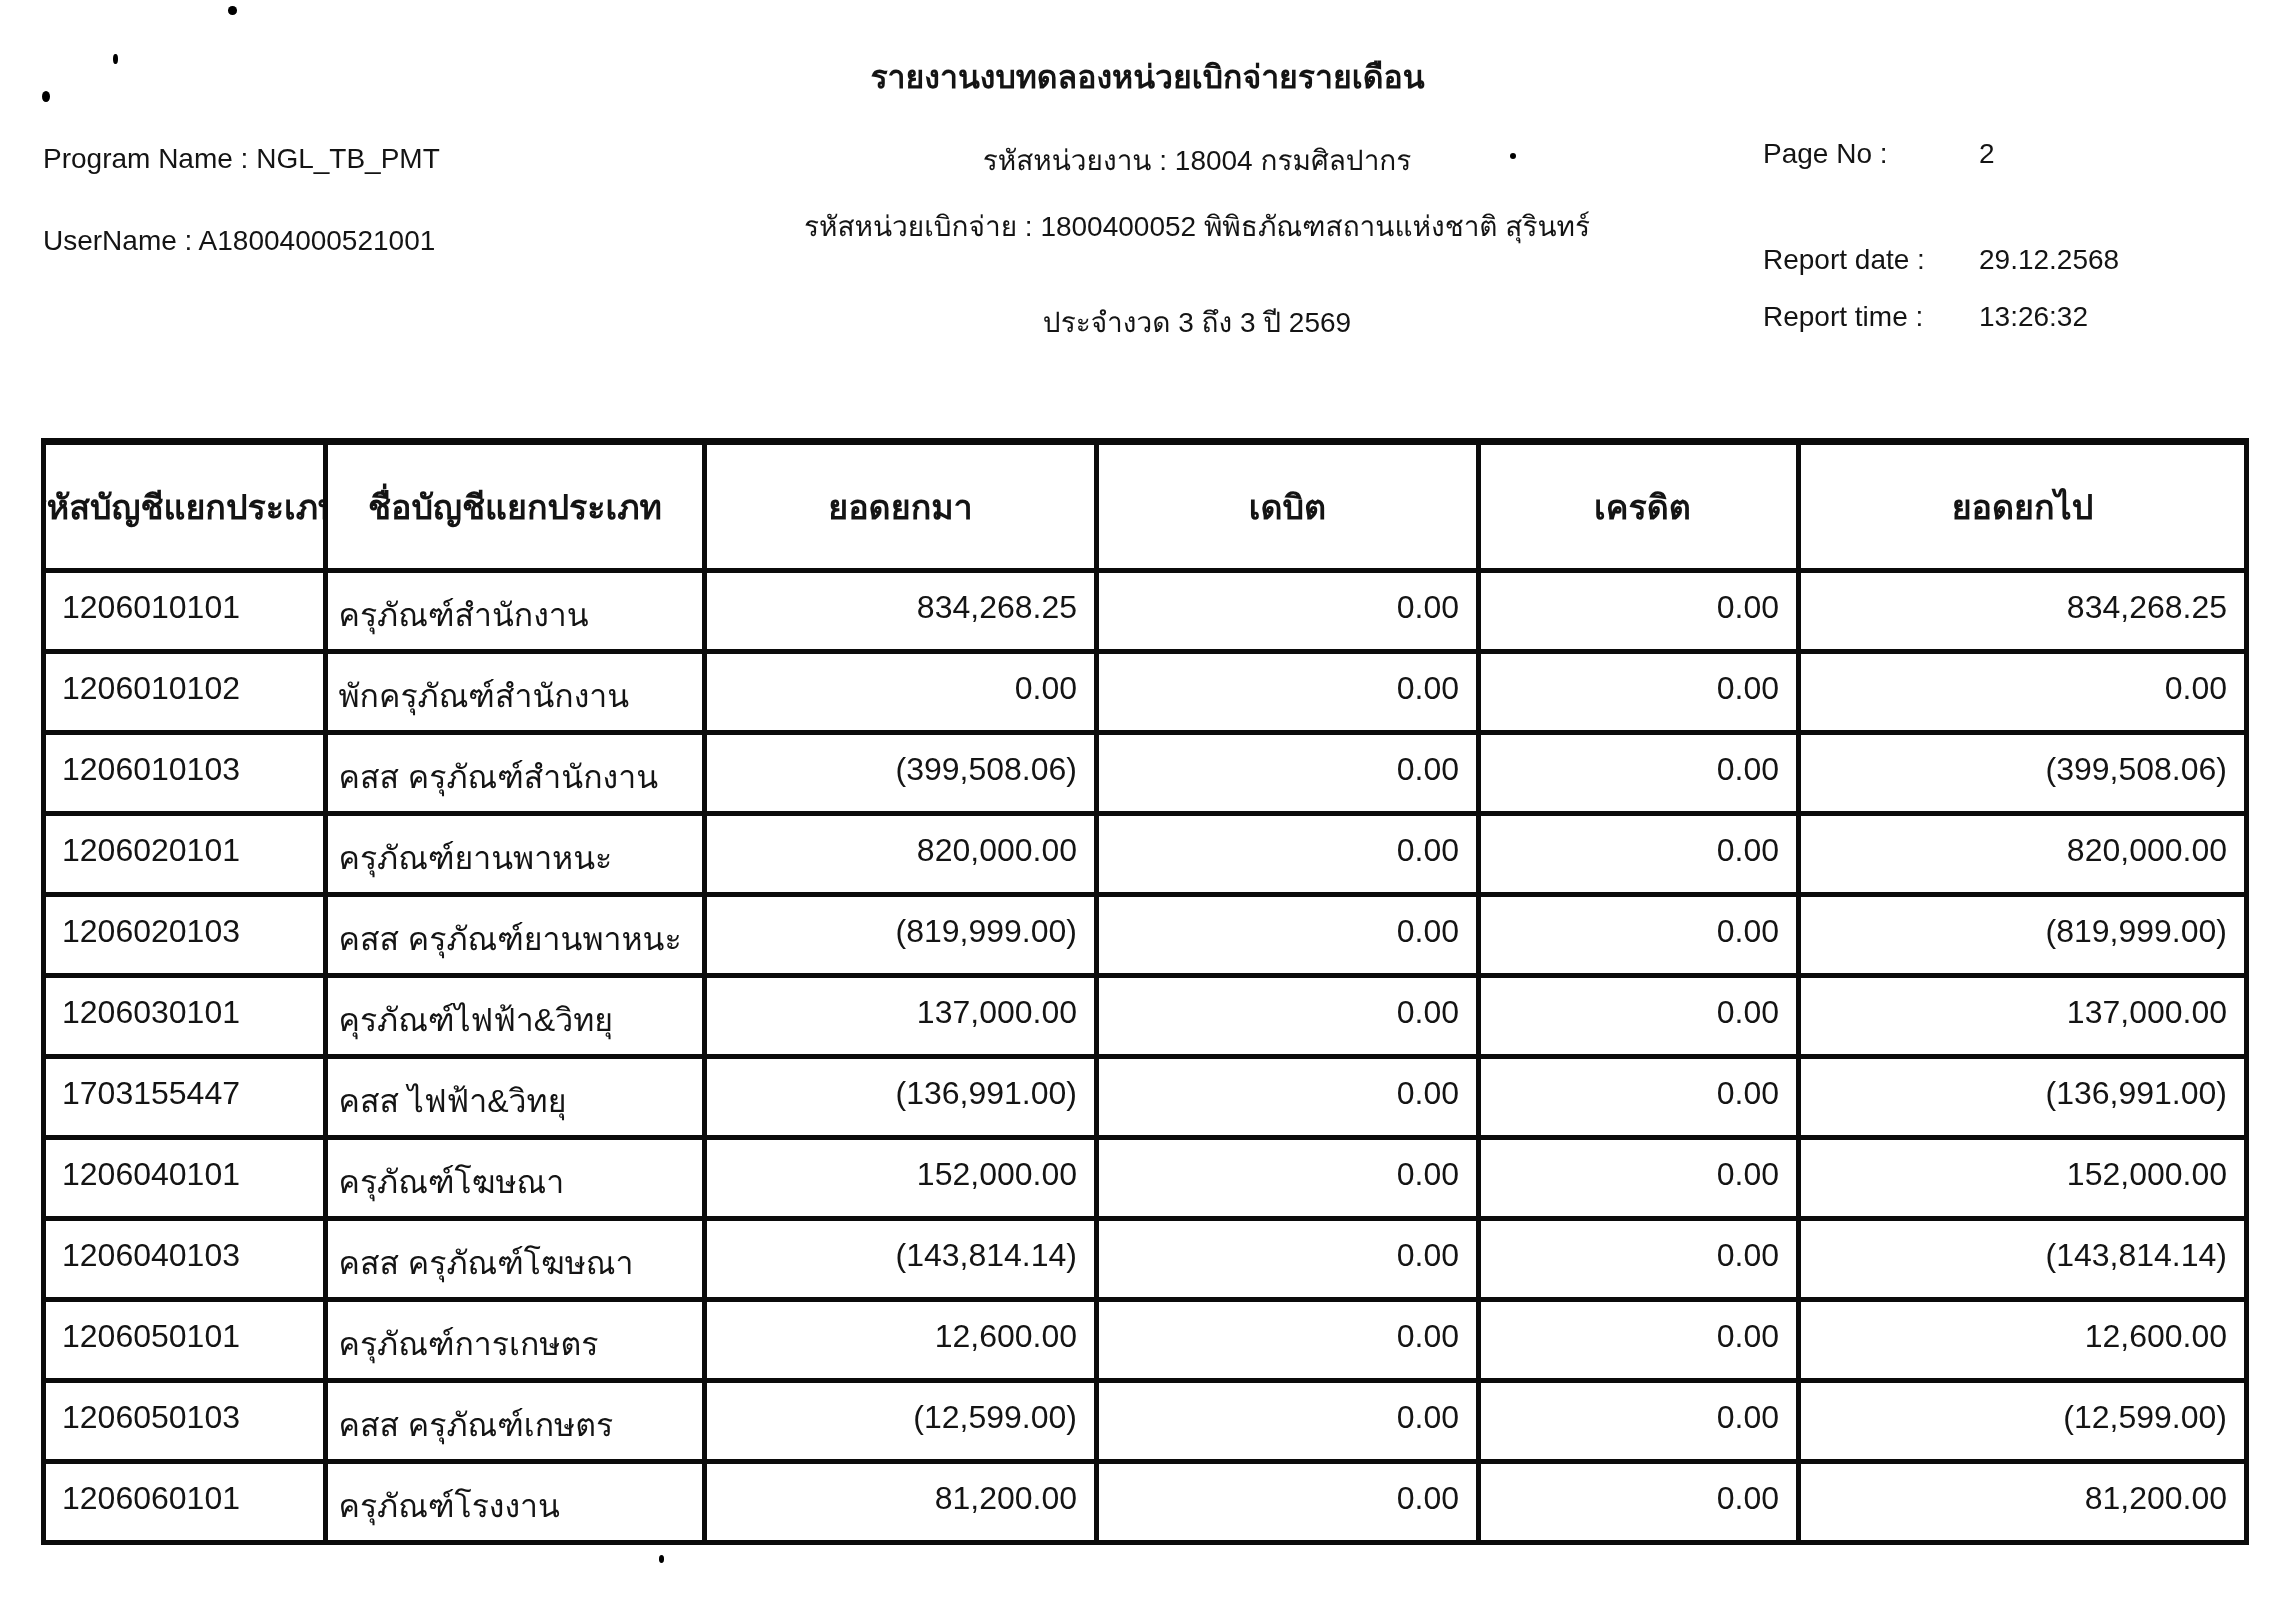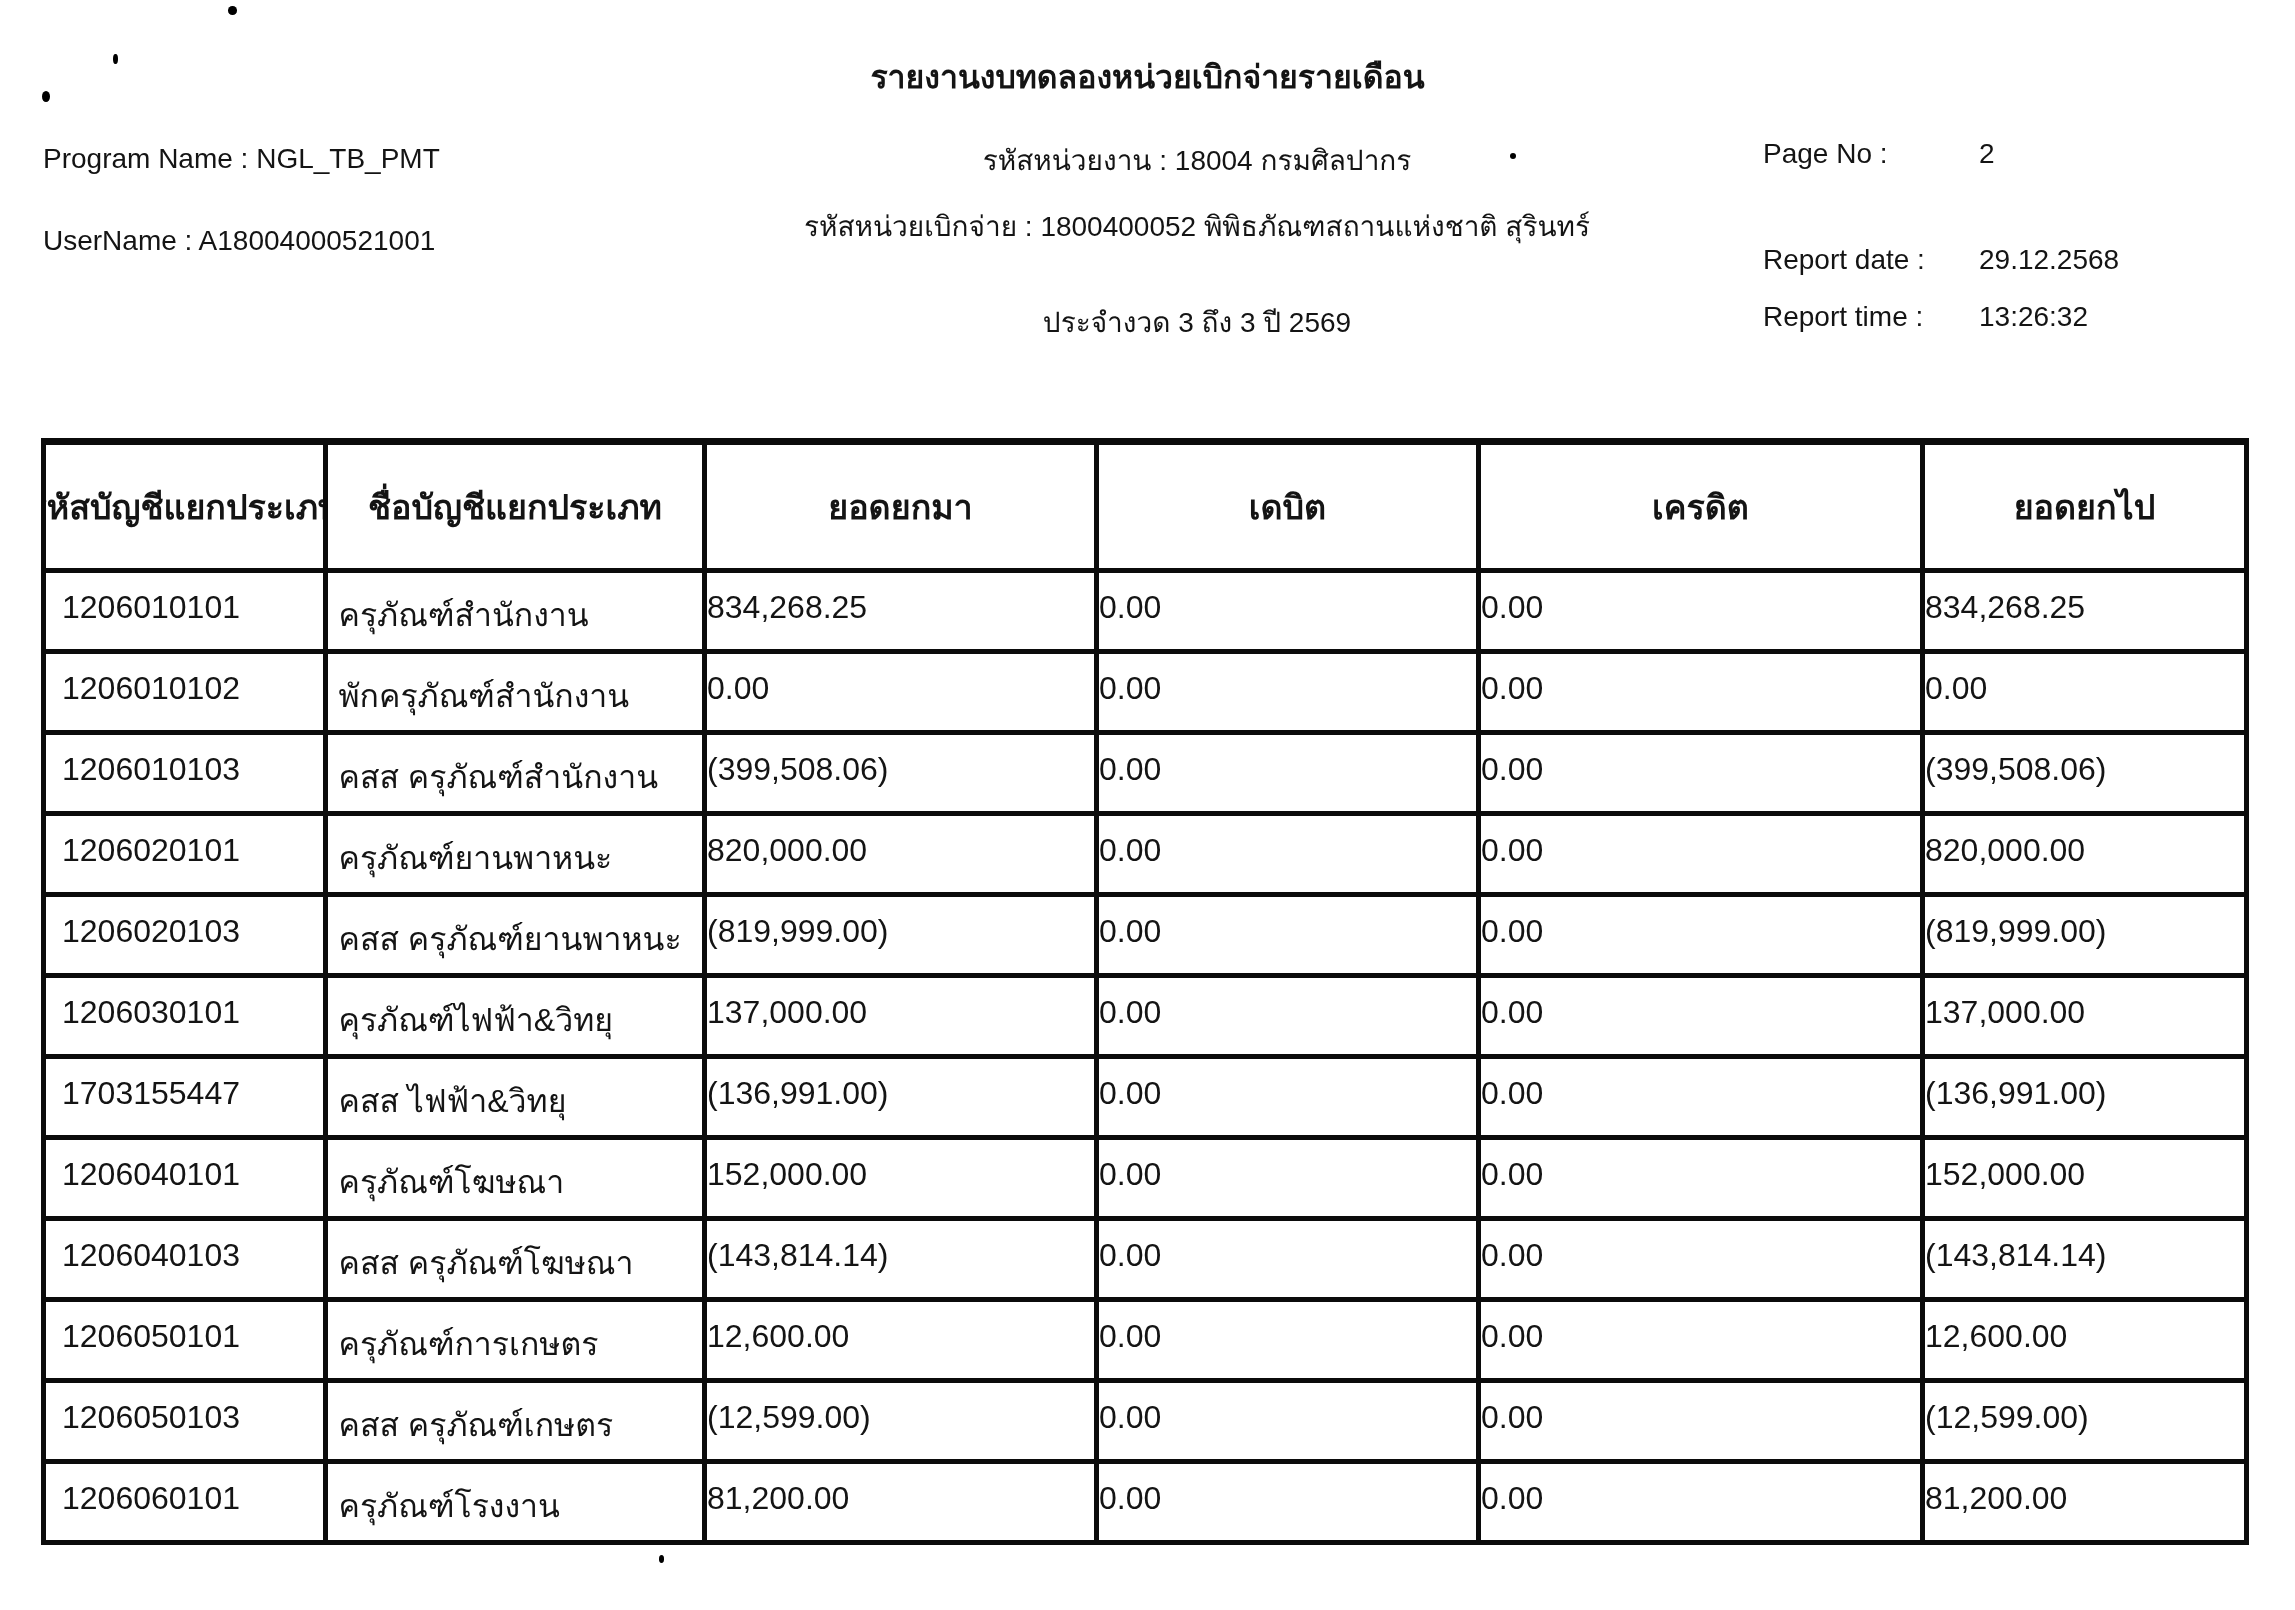--- a/index.html
+++ b/index.html
@@ -43,25 +43,25 @@
   .cell:last-child{border-right:none;}
   .thead .cell{
     display:flex;align-items:center;justify-content:center;
     font-size:34px;font-weight:bold;padding:0;
   }
   .trow .cell{font-size:32px;padding-top:16px;}
   .c1{width:282px;}
   .c2{width:379px;}
   .c3{width:392px;}
   .c4{width:382px;}
-  .c5{width:444px;}
+  .c5{width:312px;margin-left:8px;}
   .c6{flex:1;}
   .t-code{padding-left:16px;}
   .t-name{padding-left:10.5px;}
-  .t-num{padding-right:17px;}
+  .t-num{text-align:right;padding-right:17px;}
 
   .dot{position:absolute;background:#000;border-radius:50%;}
   .d1{left:228px;top:6px;width:8.6px;height:8.6px;}
   .d2{left:113px;top:54px;width:4.6px;height:10px;}
   .d3{left:42px;top:91px;width:8px;height:11.2px;}
   .d4{left:1510px;top:153px;width:6px;height:6px;}
   .d5{left:659px;top:1555px;width:5.3px;height:8px;}
 </style>
 </head>
 <body>

